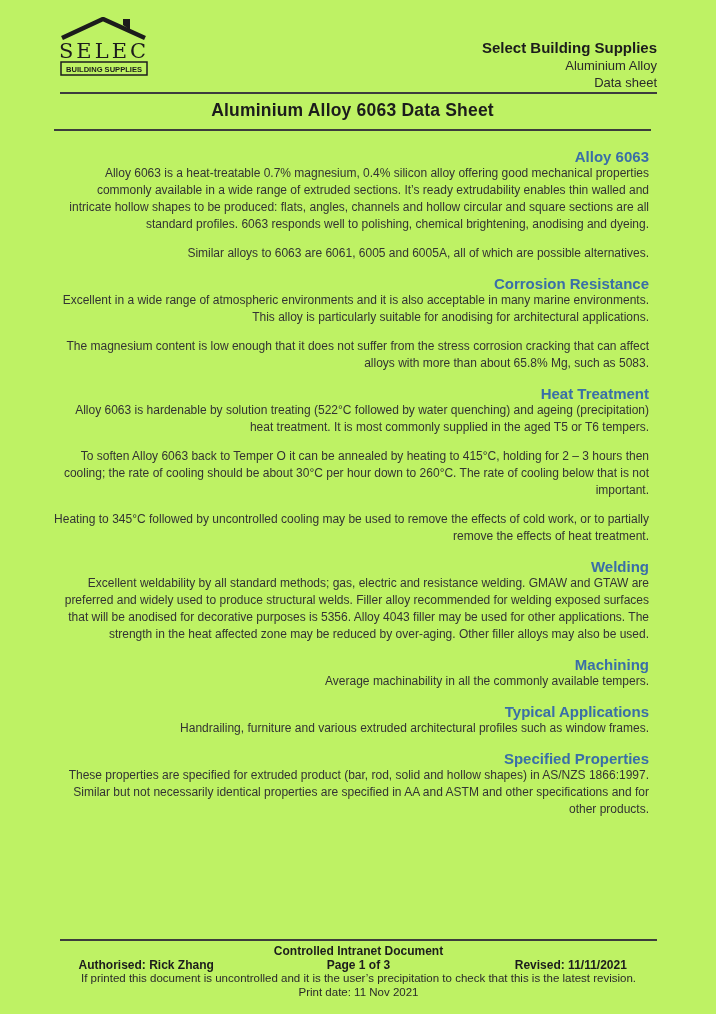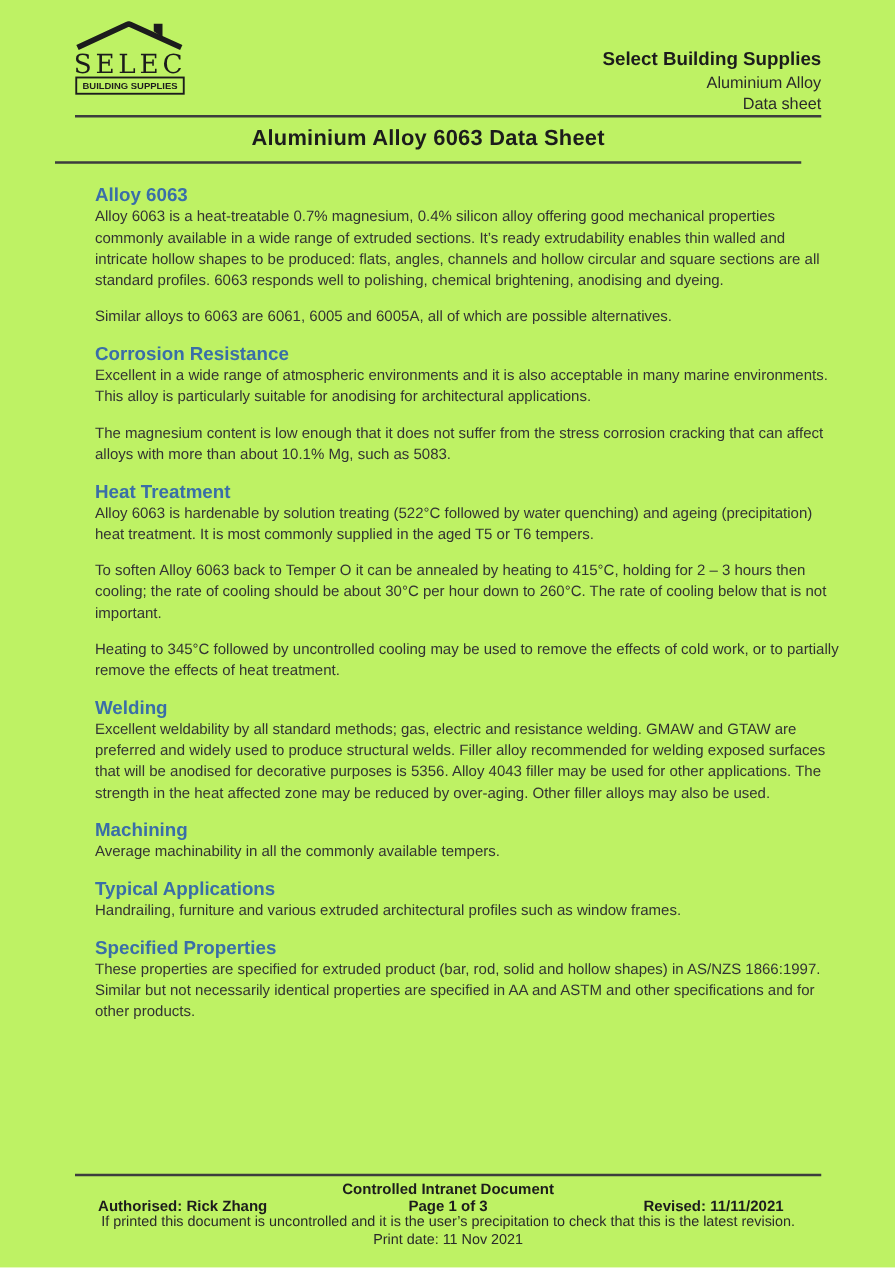--- a/index.html
+++ b/index.html
@@ -15,27 +15,27 @@
   .header{
     position:absolute;left:60px;top:0;width:597px;height:92px;
     border-bottom:2px solid #3d3d3d;
   }
   .logo{position:absolute;left:0;top:17px;width:88px;height:60px;}
   .header-right{position:absolute;right:0;bottom:1px;text-align:right;margin-left:20px;}
   .company-name{font-size:15px;font-weight:bold;color:#1c1c1c;line-height:18px;}
   .doc-line{font-size:13px;color:#2a2a2a;line-height:17px;}
   
   .title-bar{
-    position:absolute;left:44px;top:92px;width:597px;height:37px;
+    position:absolute;left:54px;top:92px;width:597px;height:37px;
     border-bottom:2.5px solid #3d3d3d;
     display:flex;align-items:center;justify-content:center;
   }
   .page-title{font-size:17.5px;font-weight:bold;color:#1c1c1c;letter-spacing:0.2px;}
   
-  .content{position:absolute;left:76px;top:135px;width:597px;}
+  .content{position:absolute;left:52px;top:135px;width:597px;text-align:right;}
   .section-heading{
     font-size:15px;line-height:17px;font-weight:bold;
     color:#3a6ea8;margin:13px 0 0 0;
   }
   .content p{
     font-size:12px;line-height:17px;margin:0 0 12px 0;color:#333333;
   }
   
   .footer{
     position:absolute;left:60px;top:939px;width:597px;
@@ -74,21 +74,21 @@
 
     <div>
       <h2 class="section-heading">Alloy 6063</h2>
       <p>Alloy 6063 is a heat-treatable 0.7% magnesium, 0.4% silicon alloy offering good mechanical properties commonly available in a wide range of extruded sections. It’s ready extrudability enables thin walled and intricate hollow shapes to be produced: flats, angles, channels and hollow circular and square sections are all standard profiles. 6063 responds well to polishing, chemical brightening, anodising and dyeing.</p>
       <p>Similar alloys to 6063 are 6061, 6005 and 6005A, all of which are possible alternatives.</p>
     </div>
 
     <div>
       <h2 class="section-heading">Corrosion Resistance</h2>
       <p>Excellent in a wide range of atmospheric environments and it is also acceptable in many marine environments. This alloy is particularly suitable for anodising for architectural applications.</p>
-      <p>The magnesium content is low enough that it does not suffer from the stress corrosion cracking that can affect alloys with more than about 10.1% Mg, such as 5083.</p>
+      <p>The magnesium content is low enough that it does not suffer from the stress corrosion cracking that can affect alloys with more than about 65.8% Mg, such as 5083.</p>
     </div>
 
     <div>
       <h2 class="section-heading">Heat Treatment</h2>
       <p>Alloy 6063 is hardenable by solution treating (522°C followed by water quenching) and ageing (precipitation) heat treatment. It is most commonly supplied in the aged T5 or T6 tempers.</p>
       <p>To soften Alloy 6063 back to Temper O it can be annealed by heating to 415°C, holding for 2 – 3 hours then cooling; the rate of cooling should be about 30°C per hour down to 260°C. The rate of cooling below that is not important.</p>
       <p>Heating to 345°C followed by uncontrolled cooling may be used to remove the effects of cold work, or to partially remove the effects of heat treatment.</p>
     </div>
 
     <div>

